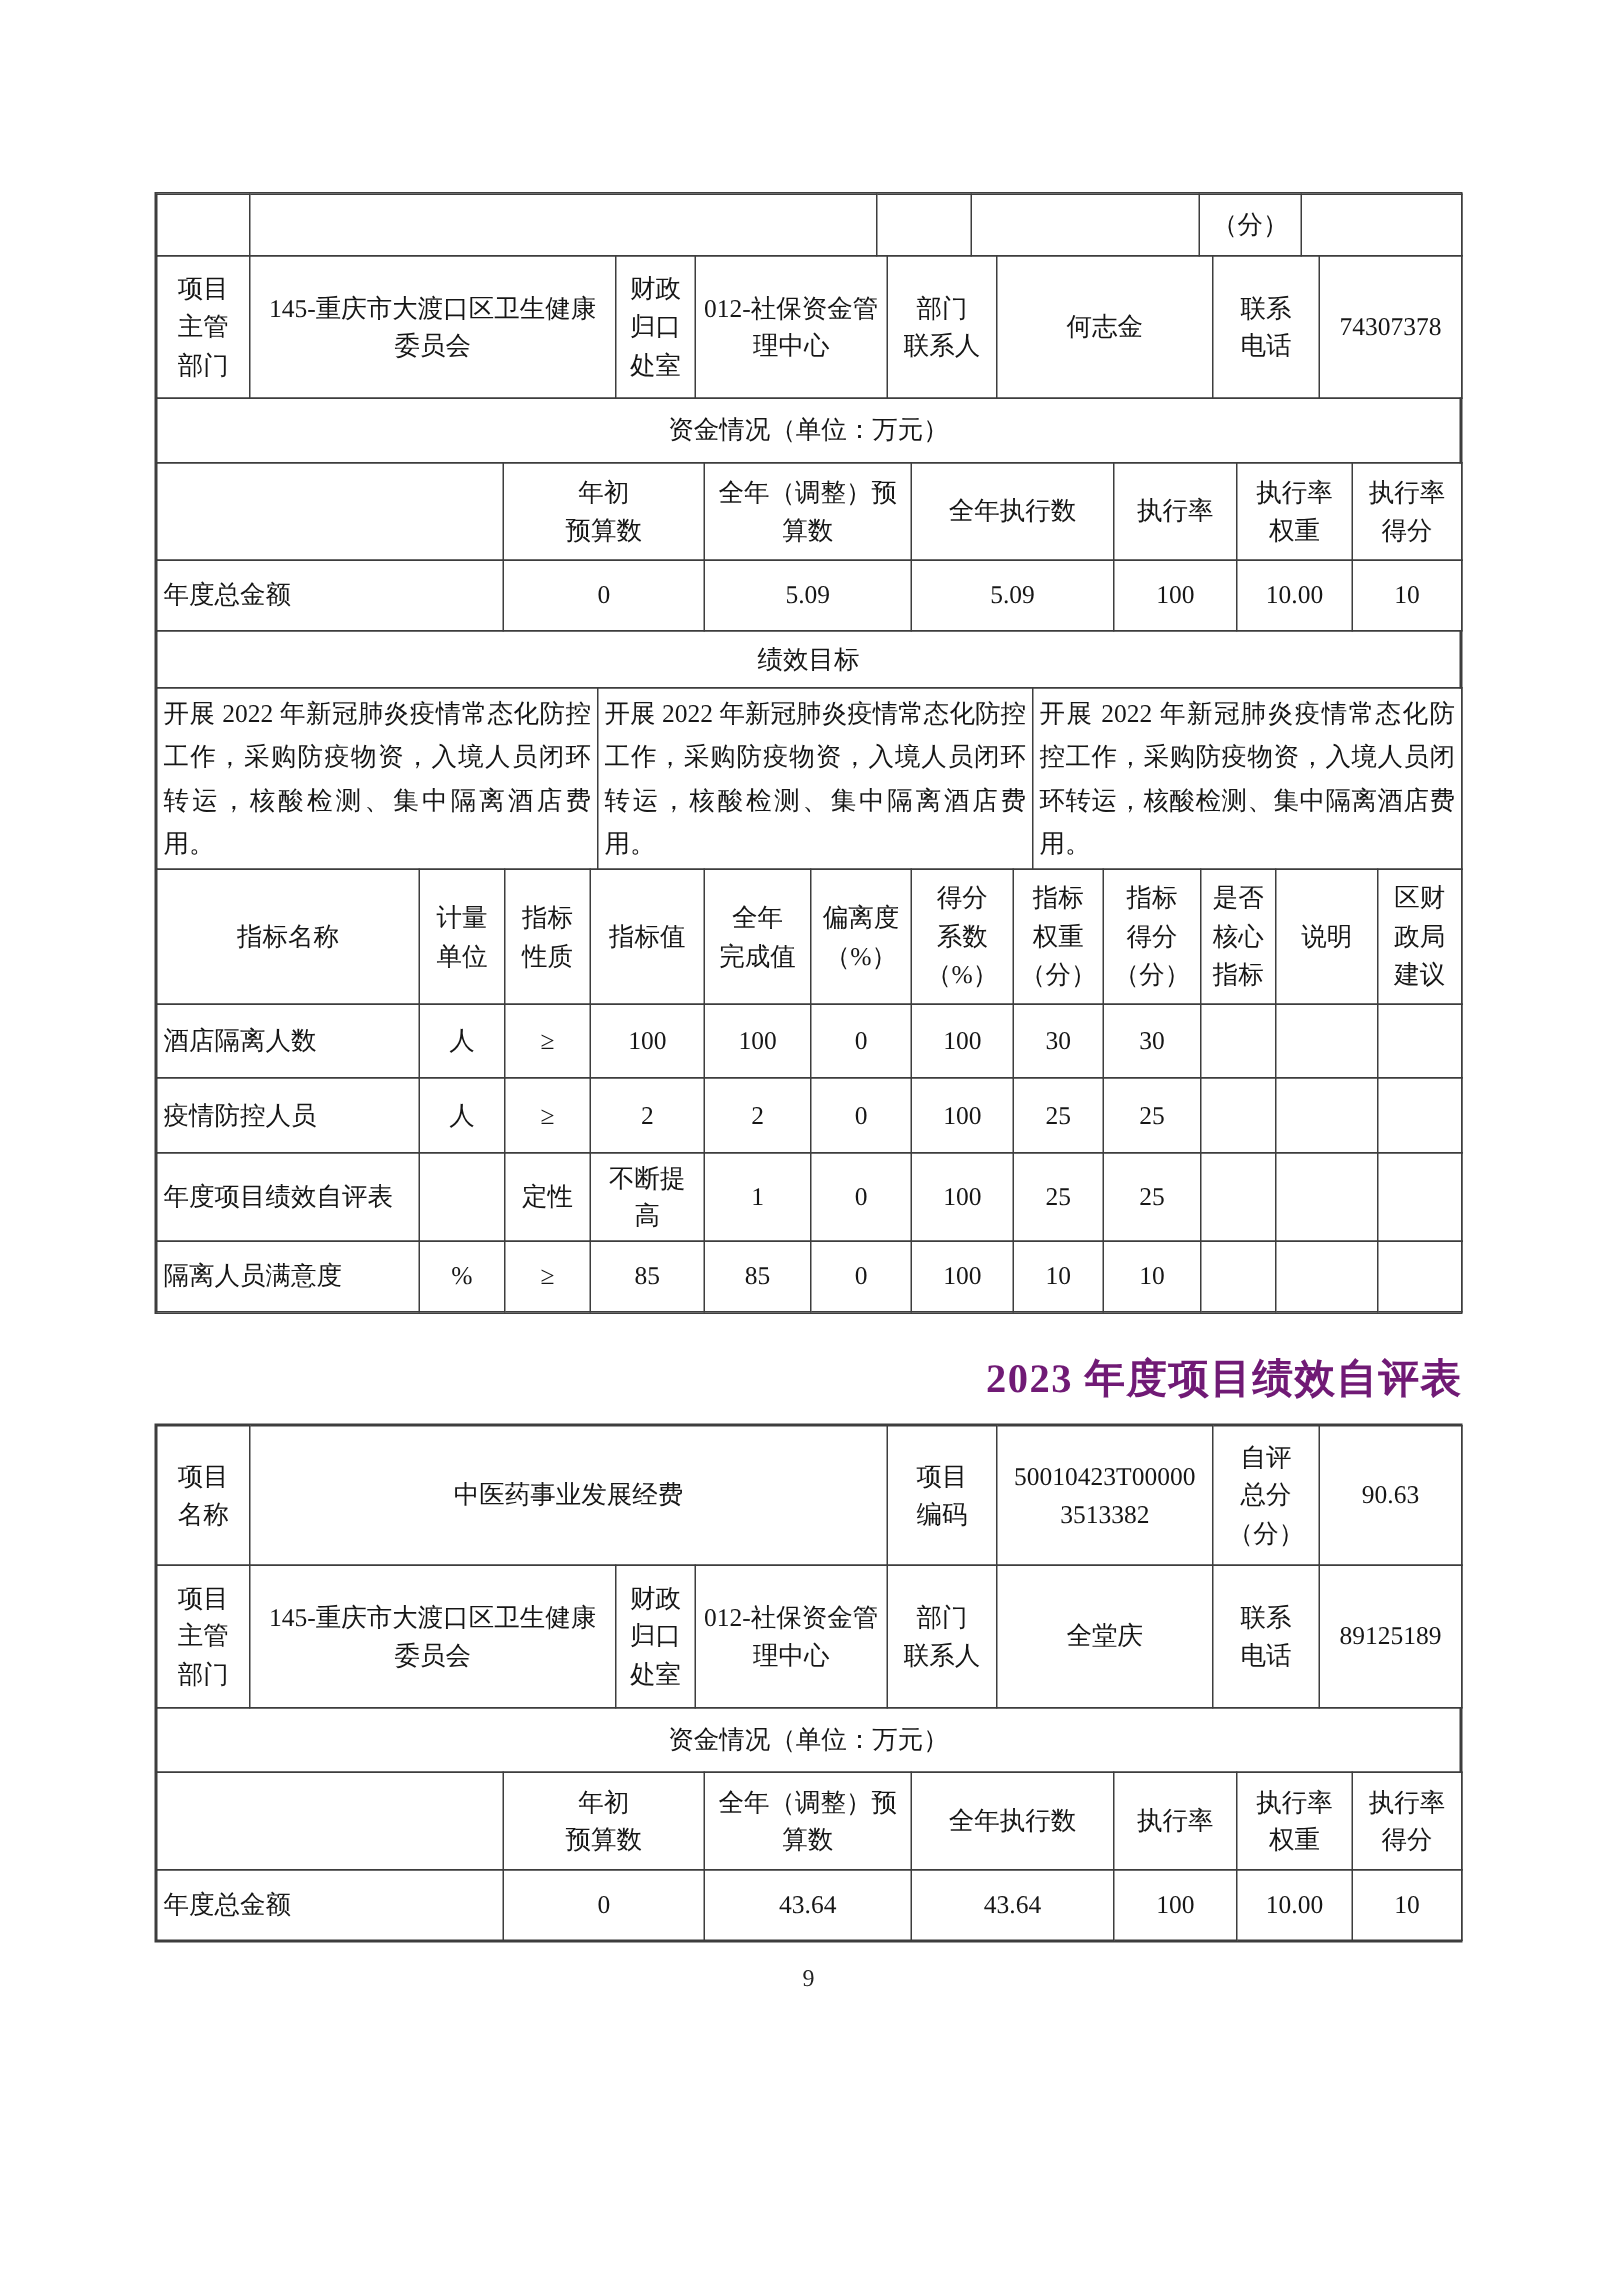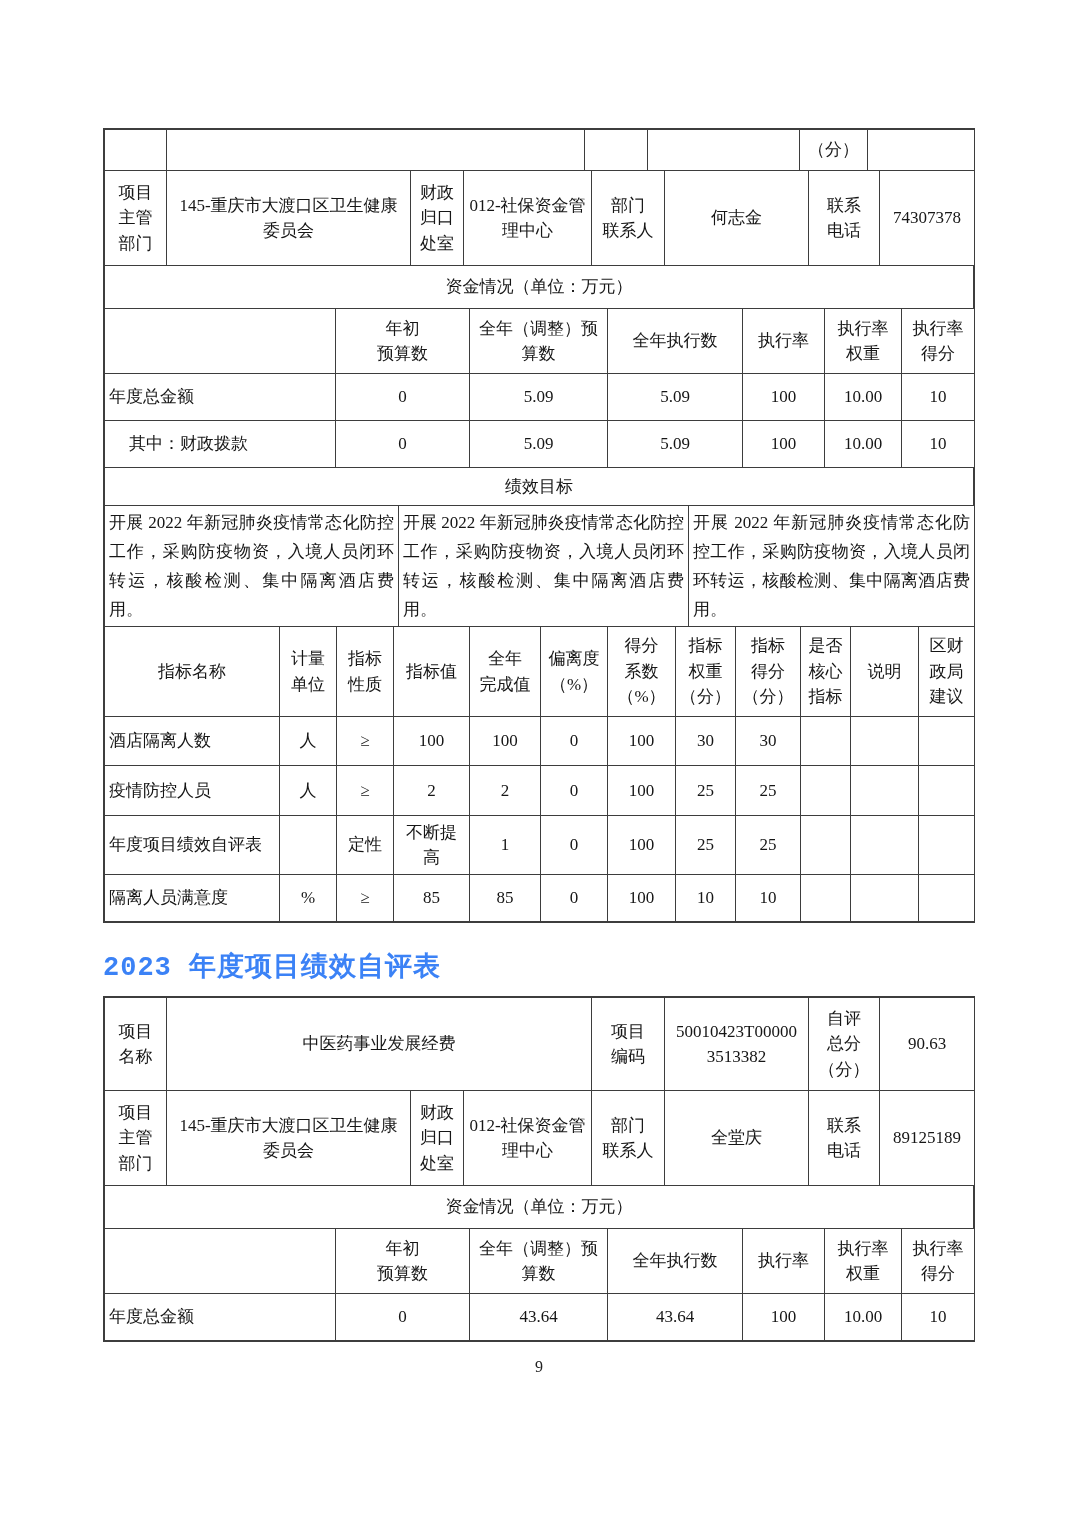--- a/index.html
+++ b/index.html
@@ -48,27 +48,27 @@
   .t2b1 td { height:88px; }
 
   .goaltext {
     white-space:normal;
     text-align:justify;
     line-height:29px;
     padding:2px 4px;
     font-size:17px;
   }
   .tbl-title {
-    text-align:left;
-    font-family:Liberation Mono, monospace;
+    text-align:right;
+    font-family:Liberation Serif, serif;
     font-weight:bold;
     font-size:27px;
     letter-spacing:1px;
     margin:25px 0 12px 0;
-    color:#3b82f6;
+    color:#701a75;
   }
   .pageno { text-align:center; margin-top:16px; font-size:16px; color:#222; }
 </style>
 </head>
 <body>
 
 <div class="page">
   <div class="doc">
 
     <div class="sheet">
@@ -166,29 +166,20 @@
             <col style="width:134px">
             <col style="width:138px">
             <col style="width:135px">
             <col style="width:82px">
             <col style="width:77px">
             <col style="width:73px">
           </colgroup>
         <tbody>
             <tr>
           <td class="left">年度总金额</td>
-          <td>0</td>
-          <td>5.09</td>
-          <td>5.09</td>
-          <td>100</td>
-          <td>10.00</td>
-          <td>10</td>
-        </tr>
-        <tr>
-          <td class="left indent">其中：财政拨款</td>
           <td>0</td>
           <td>5.09</td>
           <td>5.09</td>
           <td>100</td>
           <td>10.00</td>
           <td>10</td>
         </tr>
       </tbody>
         </table>
 

